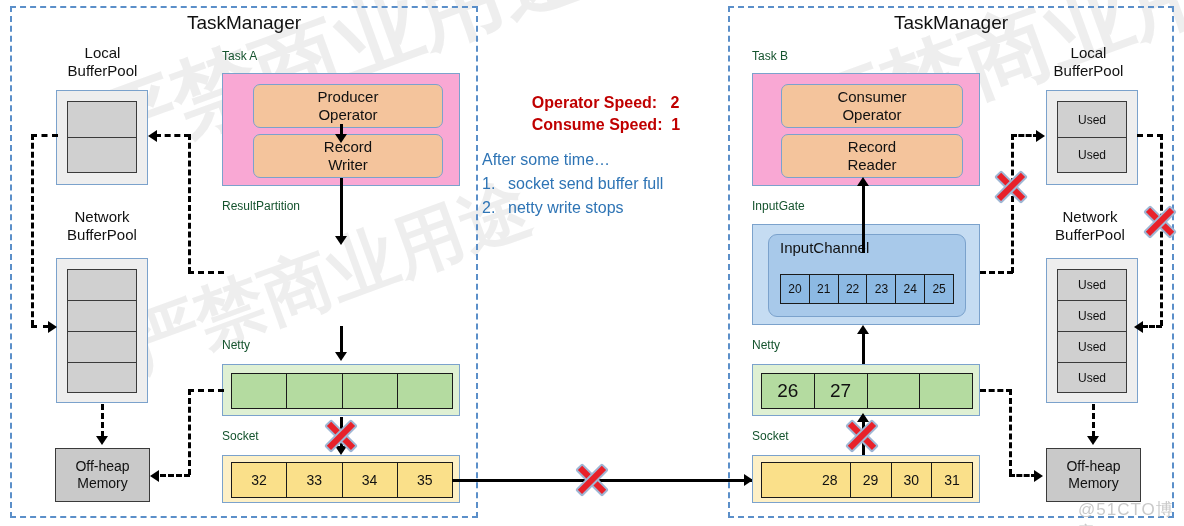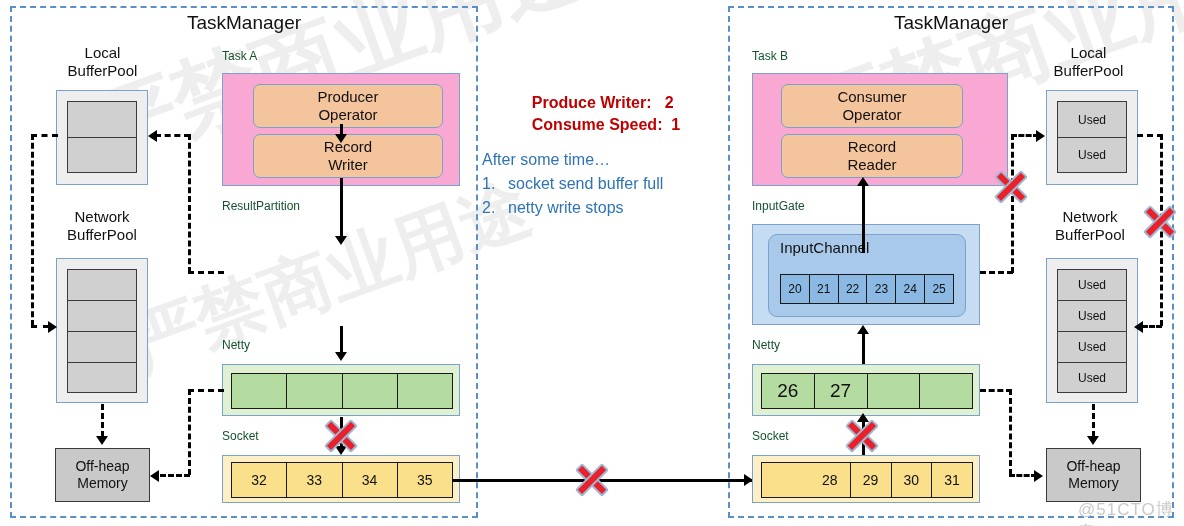--- a/index.html
+++ b/index.html
@@ -167,21 +167,21 @@
 
   <div class="dline v" style="left:101px;top:404px;height:33px;"></div>
   <div class="arrowhead ah-down" style="left:96px;top:436px;"></div>
 
   <div class="dline h" style="left:188px;top:389px;width:36px;"></div>
   <div class="dline v" style="left:188px;top:389px;height:86px;"></div>
   <div class="dline h" style="left:160px;top:474px;width:30px;"></div>
   <div class="arrowhead ah-left" style="left:150px;top:470px;"></div>
 
   <div class="speed" style="left:514px;top:70px;">
-    <span>Produce Writer:</span><span>   </span><span>2</span>
+    <span>Operator Speed:</span><span>   </span><span>2</span>
   </div>
   <div class="speed" style="left:514px;top:92px;">
     <span>Consume Speed:</span><span>  </span><span>1</span>
   </div>
 
   <div class="note" style="left:482px;top:148px;">After some time…</div>
   <div class="note" style="left:482px;top:172px;">
     <span class="num">1.</span><span>socket send buffer full</span>
   </div>
   <div class="note" style="left:482px;top:196px;">
@@ -192,21 +192,21 @@
   <div class="arrowhead ah-right" style="left:744px;top:474px;"></div>
   <div class="xmark" style="left:573px;top:463px;width:38px;height:34px;">
     <span class="a"></span>
       <span class="b"></span>
   </div>
 
   <div class="tm-panel" style="left:728px;top:6px;width:446px;height:512px;"></div>
   <div class="tm-title" style="left:728px;top:12px;width:446px;">TaskManager</div>
 
   <div class="cap" style="left:752px;top:48px;">Task B</div>
-  <div class="box task-outer" style="left:752px;top:73px;width:256px;height:113px;">
+  <div class="box task-outer" style="left:752px;top:73px;width:228px;height:113px;">
     <div class="task-inner" style="left:28px;top:10px;width:182px;height:44px;">
       <div>Consumer</div>
       <div>Operator</div>
     </div>
     <div class="task-inner" style="left:28px;top:60px;width:182px;height:44px;">
       <div>Record</div>
       <div>Reader</div>
     </div>
   </div>
 

